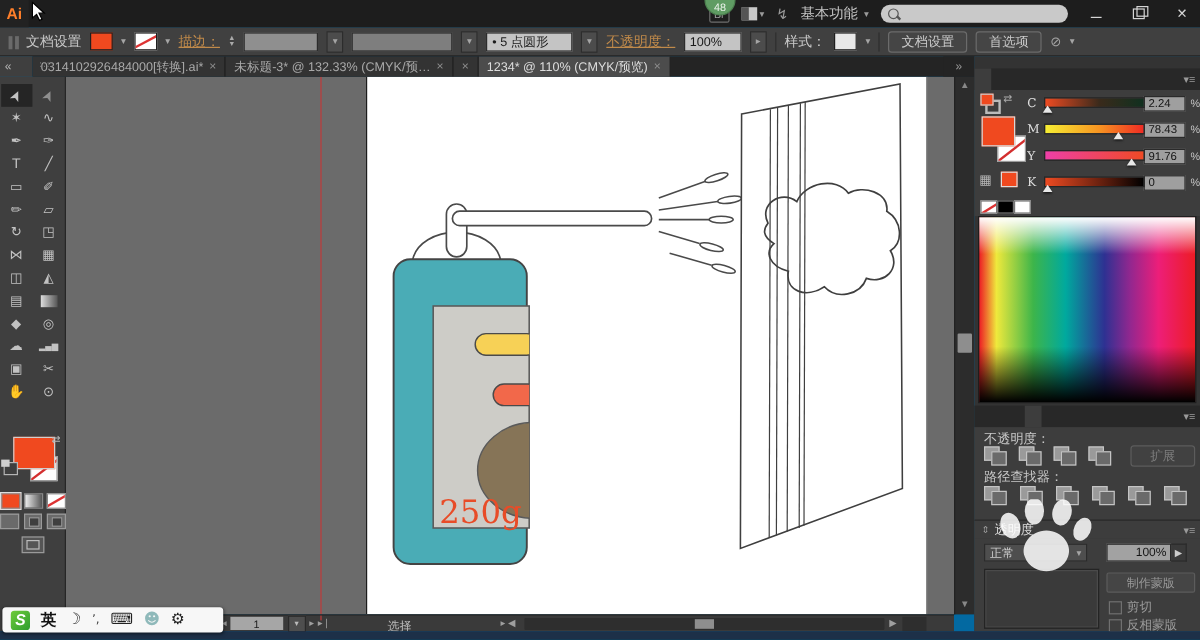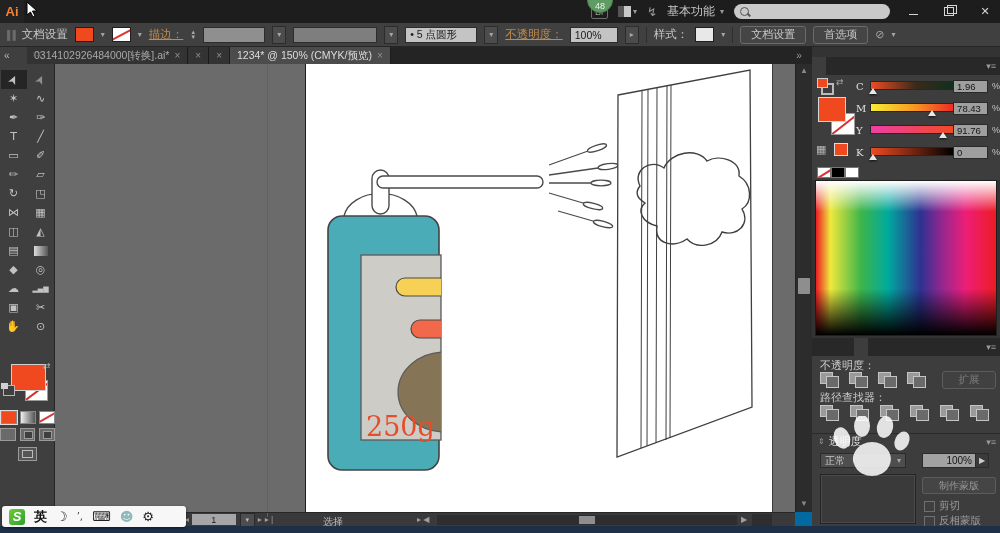--- a/index.html
+++ b/index.html
@@ -285,27 +285,28 @@
 
   <div class="abs" id="tools-header" data-name="tools-collapse-button">
       <span>«</span>
     </div>
   <div class="abs" id="tabbar" data-name="document-tabbar">
       <div class="doc-tab" data-name="doc-tab-1">
     <span data-name="tab-label">0314102926484000[转换].ai*</span>
     <span class="tab-close" data-name="close-icon">×</span>
   </div>
       <div class="doc-tab" data-name="doc-tab-2">
+    <span data-name="tab-label">未标题-3* @ 132.33% (CMYK/预…</span>
     <span class="tab-close" data-name="close-icon">×</span>
   </div>
       <div class="doc-tab" data-name="doc-tab-3">
     <span class="tab-close" data-name="close-icon">×</span>
   </div>
       <div class="doc-tab active" data-name="doc-tab-4">
-    <span data-name="tab-label">1234* @ 150% (CMYK/预览)</span>
+    <span data-name="tab-label">1234* @ 110% (CMYK/预览)</span>
     <span class="tab-close" data-name="close-icon">×</span>
   </div>
     </div>
   <div class="abs" id="tab-overflow" data-name="tab-overflow-button">
       <span>»</span>
     </div>
 
   <div class="abs" id="toolspanel" data-name="tools-panel">
     <div class="grip-dots" data-name="panel-grip-dots">∷∷</div>
     <div class="tools-grid" data-name="tools-grid">
@@ -511,21 +512,21 @@
       <span class="abs big-stroke" data-name="stroke-proxy-swatch"></span>
       <span class="abs cube-ic" data-name="web-color-cube-icon">▦</span>
       <span class="abs gamut-sw" data-name="in-gamut-swatch"></span>
       <div>
           <div class="slider-row" data-name="cyan-slider-row" style="top: 2px;">
     <span class="ch" data-name="channel-label">C</span>
     <span class="trackwrap">
       <span class="track grad-c" data-name="slider-track"></span>
       <span class="marker" data-name="slider-handle" style="left: 4%;"></span>
     </span>
-    <span class="val-box" data-name="channel-value-field">1.96</span>
+    <span class="val-box" data-name="channel-value-field">2.24</span>
     <span class="unit" data-name="percent-unit">%</span>
   </div>
           <div class="slider-row" data-name="magenta-slider-row" style="top: 24px;">
     <span class="ch" data-name="channel-label">M</span>
     <span class="trackwrap">
       <span class="track grad-m" data-name="slider-track"></span>
       <span class="marker" data-name="slider-handle" style="left: 78%;"></span>
     </span>
     <span class="val-box" data-name="channel-value-field">78.43</span>
     <span class="unit" data-name="percent-unit">%</span>

